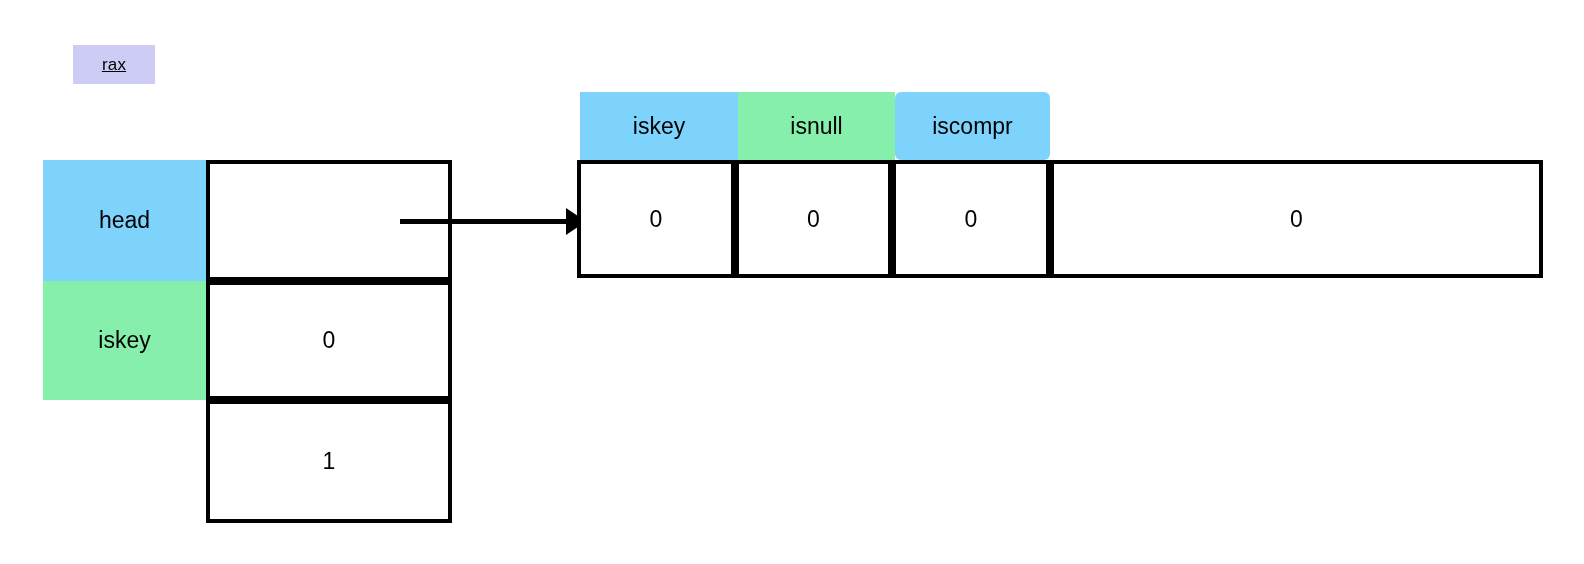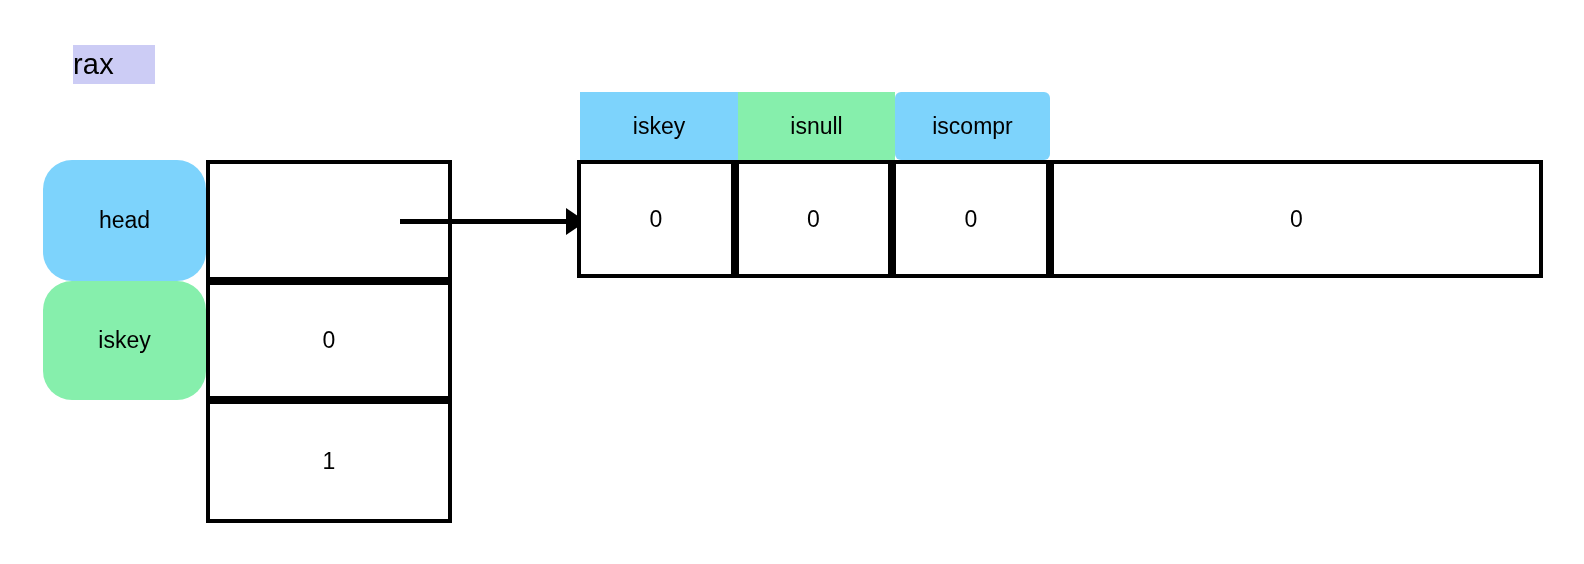--- a/index.html
+++ b/index.html
@@ -27,23 +27,25 @@
   
   .reg-badge {
     position: absolute;
     left: 73px;
     top: 45px;
     width: 82px;
     height: 39px;
     background: #ccccf5;
     display: flex;
     align-items: center;
-    font-size: 29px;
+    justify-content: center;
+    font-size: 17px;
     line-height: 1;
     letter-spacing: 0.2px;
+    text-decoration: underline;
   }
 
   
   .struct-table {
     position: absolute;
     left: 43px;
     top: 160px;
     width: 409px;
     height: 363px;
   }
@@ -57,21 +59,20 @@
     position: absolute;
     left: 0;
     top: 0;
     width: 163px;
     height: 100%;
     display: flex;
     align-items: center;
     justify-content: center;
     font-size: 23px;
     box-sizing: border-box;
-    border-radius: 29px;
   }
   .struct-row .val {
     position: absolute;
     left: 163px;
     top: 0;
     width: 246px;
     height: 100%;
     background: #ffffff;
     border: 4px solid #000000;
     box-sizing: border-box;

